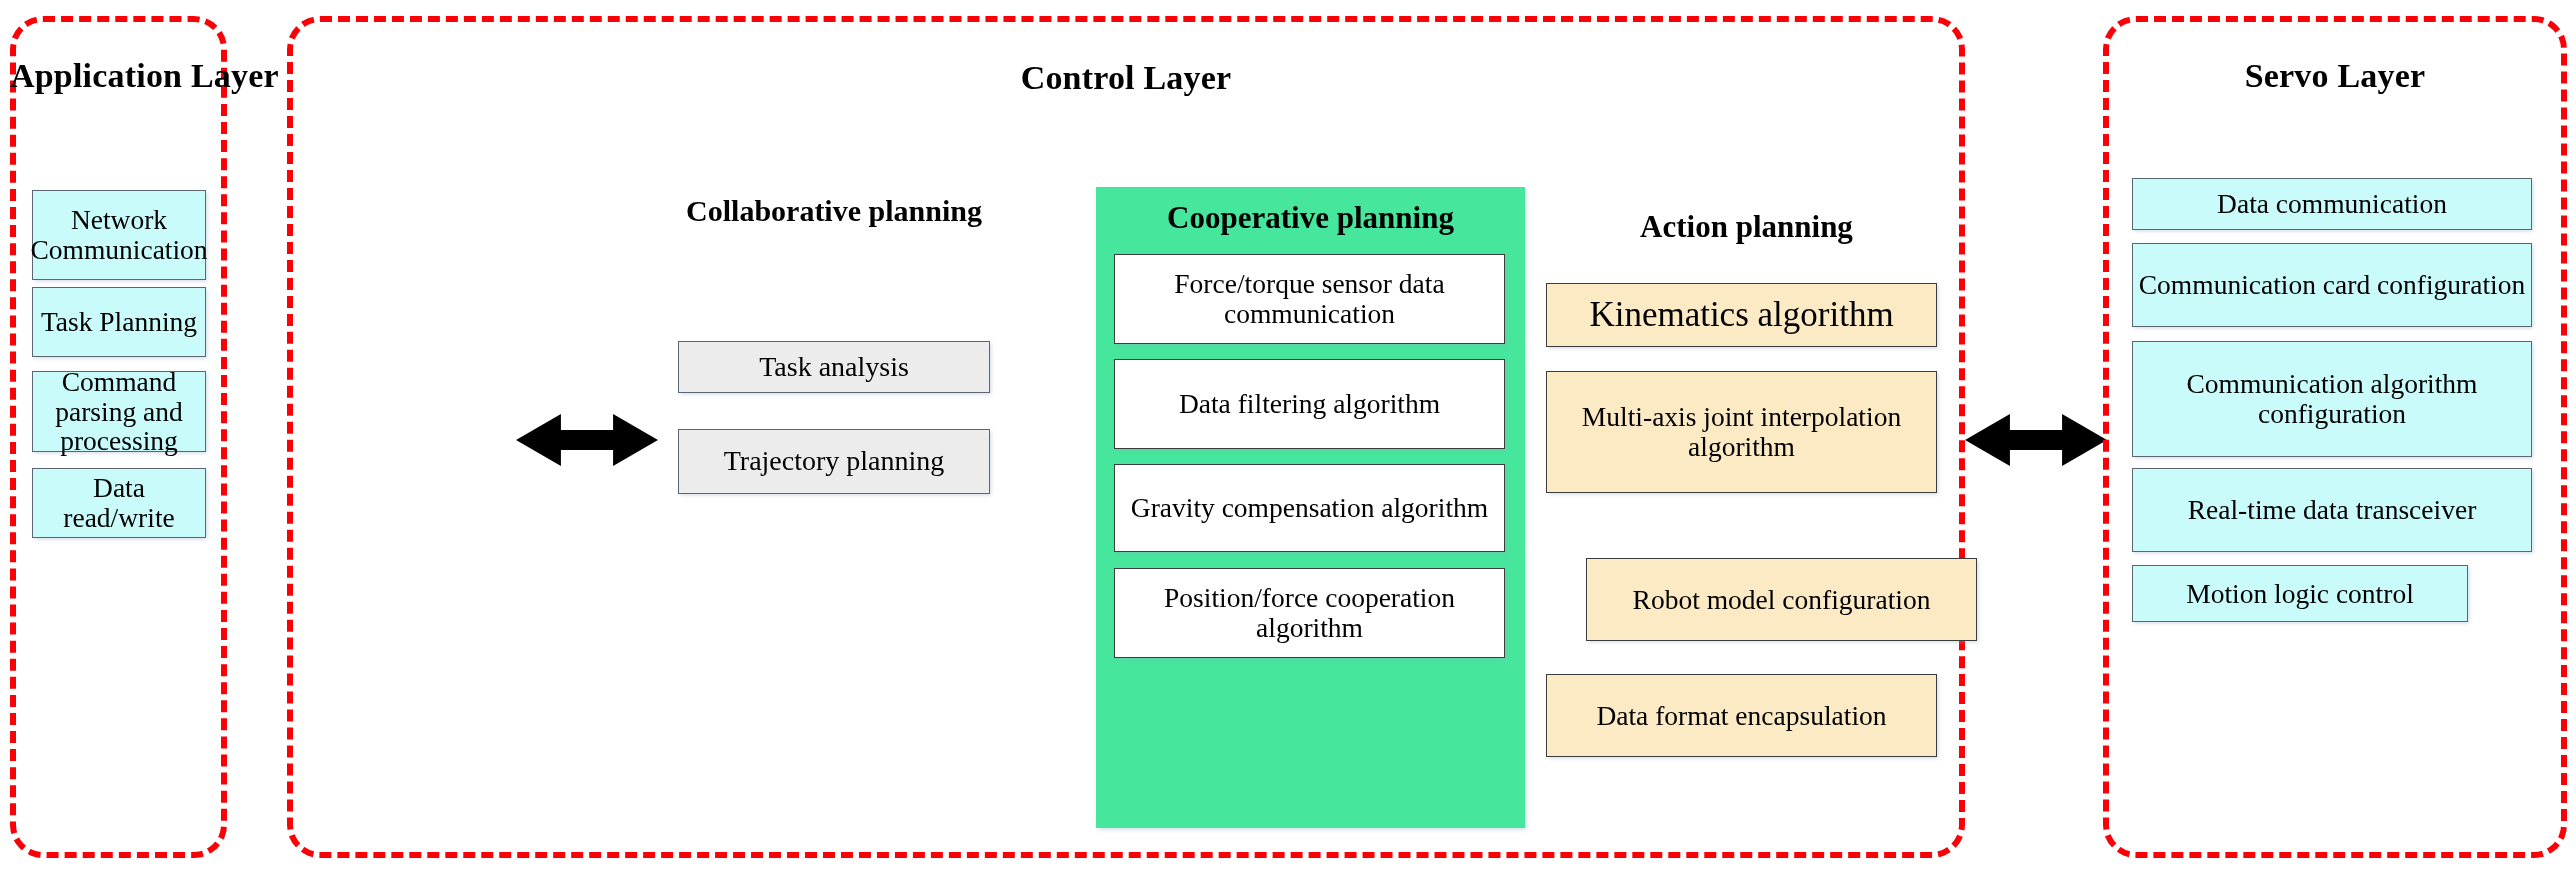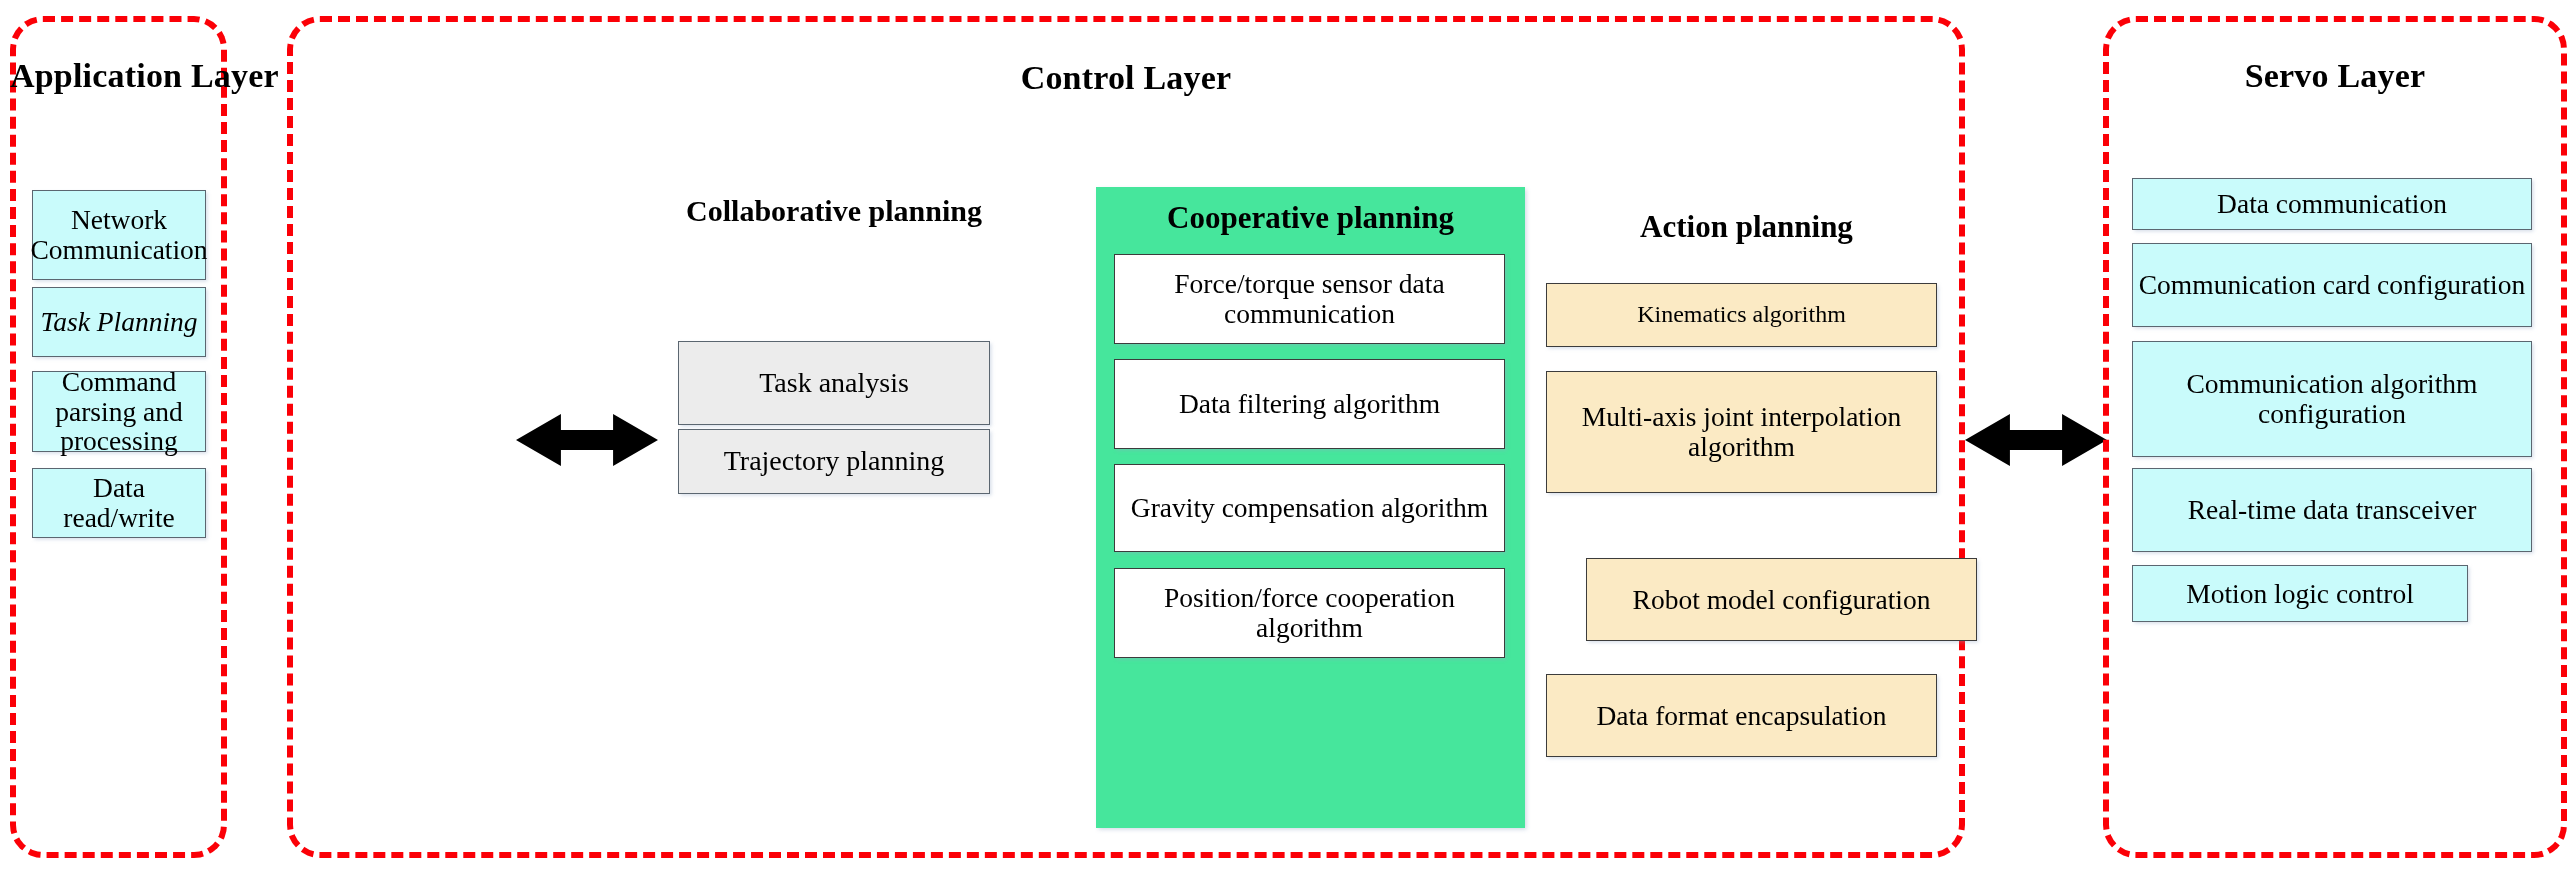--- a/index.html
+++ b/index.html
@@ -56,34 +56,34 @@
   }
   .node span { display: block; }
 
   .node-cyan  { background: #c9fbfb; border: 1.4px solid #5b6670; }
   .node-gray  { background: #ececec; border: 1.4px solid #5b6670; }
   .node-white { background: #ffffff; border: 1.4px solid #3c3c3c; }
   .node-cream { background: #fbeac4; border: 1.4px solid #3c3c3c; }
 
   
   #app-node-0 { left: 32px; top: 190px; width: 174px; height: 90px; font-size: 27.5px; }
-  #app-node-1 { left: 32px; top: 287px; width: 174px; height: 70px;  font-size: 27.5px; font-style: italic; }
+  #app-node-1 { left: 32px; top: 287px; width: 174px; height: 70px;  font-size: 27.5px; }
   #app-node-2 { left: 32px; top: 371px; width: 174px; height: 81px; font-size: 27.5px; }
   #app-node-3 { left: 32px; top: 468px; width: 174px; height: 70px;  font-size: 27.5px; }
 
   
   #collab-heading {
     position: absolute;
     left: 678px; top: 194px; width: 312px;
     text-align: center;
     font-weight: bold;
     font-size: 30px;
     line-height: 1.16;
   }
-  #collab-node-0 { left: 678px; top: 341px; width: 312px; height: 84px; font-size: 28px; }
+  #collab-node-0 { left: 678px; top: 341px; width: 312px; height: 52px; font-size: 28px; }
   #collab-node-1 { left: 678px; top: 429px; width: 312px; height: 65px; font-size: 28px; }
 
   
   #coop-panel {
     position: absolute;
     left: 1096px; top: 187px; width: 429px; height: 641px;
     background: #46e69c;
     box-shadow: 2.2px 2.2px 4.3px rgba(150,170,200,0.45);
     box-sizing: border-box;
   }
@@ -100,21 +100,21 @@
   #coop-node-3 { left: 1114px; top: 568px; width: 391px; height: 90px; font-size: 27.5px; }
 
   
   #action-heading {
     position: absolute;
     left: 1551px; top: 209px; width: 391px;
     text-align: center;
     font-weight: bold;
     font-size: 31px;
   }
-  #action-node-0 { left: 1546px; top: 283px; width: 391px; height: 64px;  font-size: 24px; }
+  #action-node-0 { left: 1546px; top: 283px; width: 391px; height: 64px;  font-size: 35px; }
   #action-node-1 { left: 1546px; top: 371px; width: 391px; height: 122px; font-size: 27.5px; }
   #action-node-2 { left: 1546px; top: 558px; width: 391px; height: 83px; font-size: 27.5px; margin-left: 40px; }
   #action-node-3 { left: 1546px; top: 674px; width: 391px; height: 83px; font-size: 27.5px; }
 
   
   #servo-node-0 { left: 2132px; top: 178px; width: 400px; height: 52px;  font-size: 27.5px; }
   #servo-node-1 { left: 2132px; top: 243px; width: 400px; height: 84px; font-size: 27.5px; }
   #servo-node-2 { left: 2132px; top: 341px; width: 400px; height: 116px; font-size: 27.5px; }
   #servo-node-3 { left: 2132px; top: 468px; width: 400px; height: 84px; font-size: 27.5px; }
   #servo-node-4 { left: 2132px; top: 565px; width: 336px; height: 57px;  font-size: 27.5px; }

